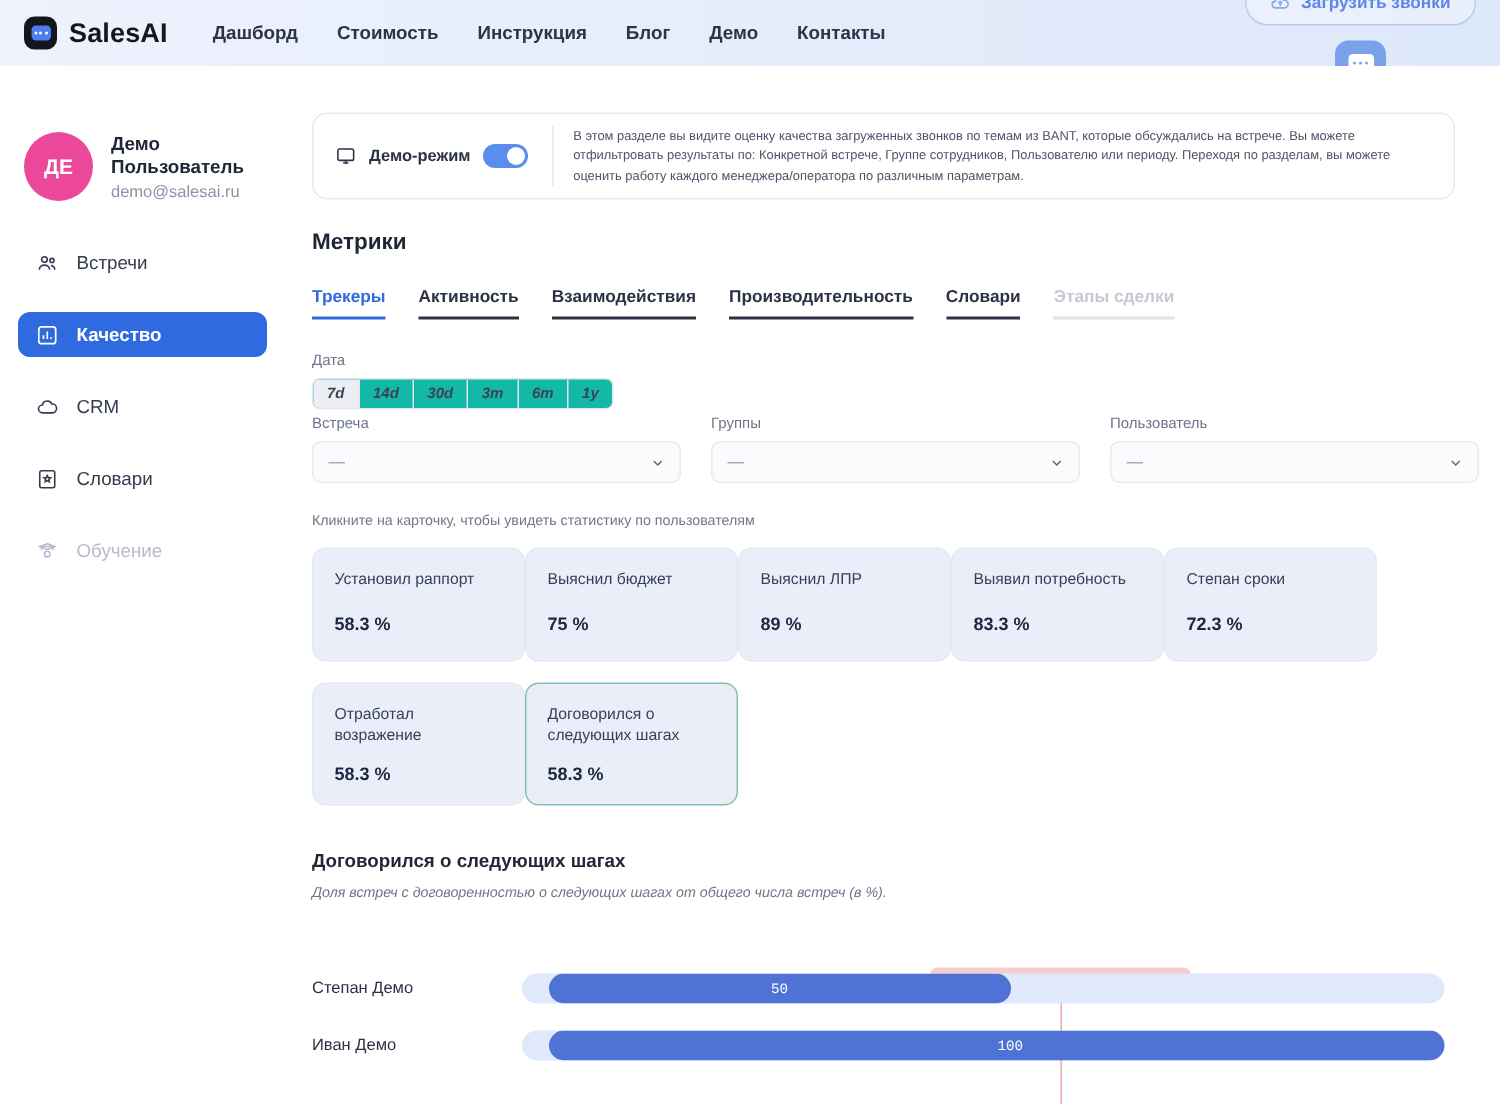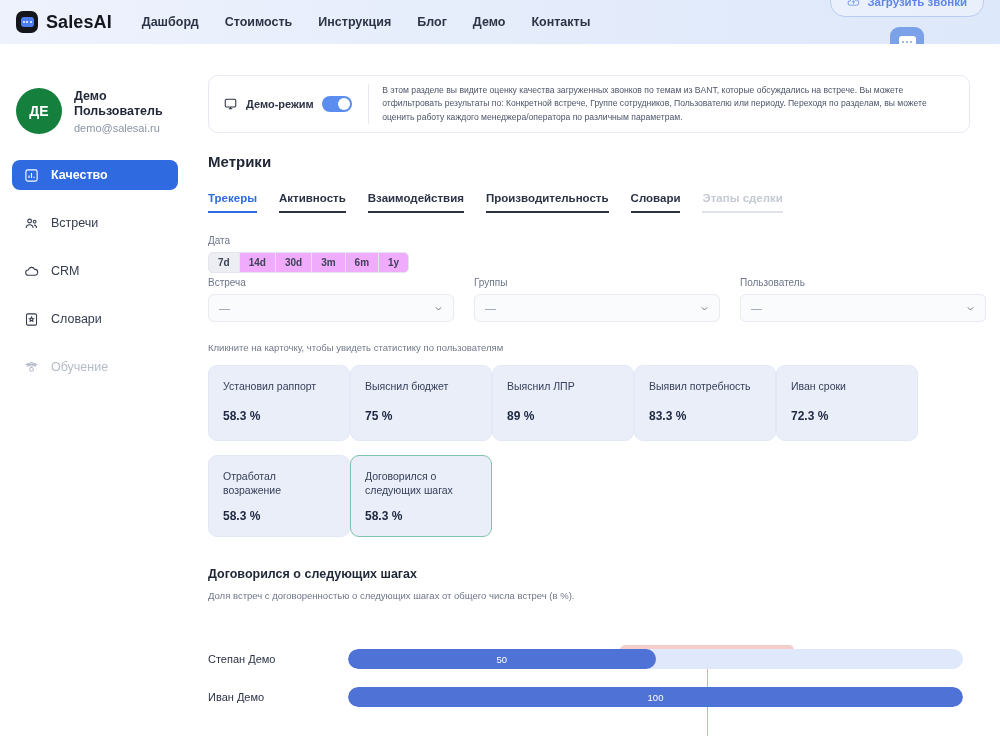--- a/index.html
+++ b/index.html
@@ -53,21 +53,21 @@
   .chat-bubble:after{
     content:""; position:absolute; bottom:-3px; left:3px;
     border-left:4px solid transparent; border-right:3px solid transparent; border-top:4px solid #fff;
   }
   .chat-bubble i { width: 2px; height: 2px; border-radius: 50%; background: #7ba2e8; display:block; }
 
   
   .sidebar { position: absolute; top: 44px; left: 0; width: 190px; height: 692px; background: #fff; }
   .profile { display: flex; align-items: center; gap: 12px; padding: 44px 0 0 16px; }
   .avatar {
-    width: 46px; height: 46px; border-radius: 50%; background: #15803d; color: #fff;
+    width: 46px; height: 46px; border-radius: 50%; background: #ec4899; color: #fff;
     display: flex; align-items: center; justify-content: center; font-size: 14px; font-weight: 700;
     flex: none;
   }
   .profile-name { font-size: 12.5px; font-weight: 700; line-height: 15px; color: #1f2636; }
   .profile-mail { font-size: 11px; color: #8b93a6; margin-top: 3px; }
 
   .nav { margin-top: 26px; }
   .nav-item {
     display: flex; align-items: center; gap: 12px; height: 30px; margin: 0 12px 18px 12px;
     padding-left: 12px; border-radius: 8px; font-size: 12.5px; color: #3a4considerations;
@@ -107,21 +107,21 @@
   .tab {
     font-size: 11.5px; font-weight: 700; color: #2b3245; padding-bottom: 7px;
     border-bottom: 2px solid #2b3245; cursor: pointer; white-space: nowrap;
   }
   .tab.active { color: #2f6ae0; border-bottom-color: #2f6ae0; }
   .tab.disabled { color: #c4c9d4; border-bottom-color: #dfe2ea; }
 
   .filters { margin: 22px 0 0 18px; }
   .field-label { font-size: 10px; color: #6d7588; margin-bottom: 6px; }
   .seg {
-    display: inline-flex; border: 1px solid #e3e6ee; border-radius: 5px; overflow: hidden; background: #f0abfc;
+    display: inline-flex; border: 1px solid #e3e6ee; border-radius: 5px; overflow: hidden; background: #14b8a6; font-style: italic;
   }
   .seg div {
     font-size: 10px; font-weight: 700; color: #3b4considerations; color:#3b4355; padding: 4px 9px; cursor: pointer;
     border-right: 1px solid #e3e6ee;
   }
   .seg div:last-child { border-right: none; }
   .seg div.on { background: #eceef3; }
 
   .selects { display: flex; gap: 20px; margin-top: 4px; }
   .select-col { width: 246px; }
@@ -140,39 +140,39 @@
     border-radius: 9px; padding: 13px 14px; cursor: pointer;
   }
   .card.sel { background: #eaeef9; border: 1px solid #7fc3ae; }
   .card-title { font-size: 10.5px; color: #36405a; line-height: 14px; }
   .card-val { font-size: 12px; font-weight: 700; color: #1d2740; margin-top: 16px; }
   .cards.row2 { margin-top: 14px; }
   .cards.row2 .card { height: 82px; }
   .cards.row2 .card-val { margin-top: 12px; }
 
   .chart-title { margin: 30px 0 0 18px; font-size: 12.5px; font-weight: 700; color: #1f2636; }
-  .chart-sub { margin: 9px 0 0 18px; font-size: 9.5px; color: #6d7588; }
+  .chart-sub { margin: 9px 0 0 18px; font-size: 9.5px; color: #6d7588; font-style: italic; }
 
   .chart { position: relative; margin: 16px 0 0 0; }
   .avg-pill {
     position: absolute; height: 22px; border-radius: 5px; background: #f6cdcd;
     display: flex; align-items: center; justify-content: center;
     font-size: 9.5px; color: #3b3b3b; padding: 0 12px; white-space: nowrap;
   }
   .avg-line { position: absolute; width: 1px; background: #e9a8a8; }
   .row { display: flex; align-items: center; height: 28px; margin-bottom: 10px; }
   .row-label { width: 158px; padding-left: 18px; font-size: 11px; color: #2b3245; }
   .track {
     position: relative; width: 615px; height: 20px; border-radius: 10px; background: #e0e8fb;
     overflow: hidden;
   }
   .fill {
-    position: absolute; left: 0; top: 0; height: 20px; border-radius: 10px;
+    position: absolute; left: 18px; top: 0; height: 20px; border-radius: 10px;
     display: flex; align-items: center; justify-content: center;
-    font-size: 9.5px; color: #fff;
+    font-size: 9.5px; color: #fff; font-family: Liberation Mono, monospace;
   }
 </style>
 </head>
 <body>
 
 <div class="topbar">
   <div class="logo-wrap">
     <span class="logo-mark">
       <span class="logo-bubble">
           <i></i>
@@ -213,35 +213,35 @@
 <aside class="sidebar">
   <div class="profile">
     <div class="avatar">ДЕ</div>
     <div>
       <div class="profile-name">Демо Пользователь</div>
       <div class="profile-mail">demo@salesai.ru</div>
     </div>
   </div>
 
   <nav class="nav">
-    <div class="nav-item active">
-      <svg class="nav-ico" viewBox="0 0 24 24" fill="none" stroke="currentColor" stroke-width="1.8">
-        <rect x="3" y="3" width="18" height="18" rx="3"></rect>
-        <path d="M8 16v-4M12 16V8M16 16v-2"></path>
-      </svg>
-      <span>Качество</span>
-    </div>
-
     <div class="nav-item">
       <svg class="nav-ico" viewBox="0 0 24 24" fill="none" stroke="currentColor" stroke-width="1.7">
         <circle cx="9" cy="8" r="3"></circle>
           <circle cx="17" cy="9" r="2.2"></circle>
         <path d="M3.5 19c0-3 2.5-5 5.5-5s5.5 2 5.5 5M16 14.5c2.4.2 4 1.9 4 4.5"></path>
       </svg>
       <span>Встречи</span>
+    </div>
+
+    <div class="nav-item active">
+      <svg class="nav-ico" viewBox="0 0 24 24" fill="none" stroke="currentColor" stroke-width="1.8">
+        <rect x="3" y="3" width="18" height="18" rx="3"></rect>
+        <path d="M8 16v-4M12 16V8M16 16v-2"></path>
+      </svg>
+      <span>Качество</span>
     </div>
 
     <div class="nav-item">
       <svg class="nav-ico" viewBox="0 0 24 24" fill="none" stroke="currentColor" stroke-width="1.7">
         <path d="M7 18a4.2 4.2 0 01-.2-8.4A5.4 5.4 0 0117 8.6 3.9 3.9 0 0117.5 18H7z"></path>
       </svg>
       <span>CRM</span>
     </div>
 
     <div class="nav-item">
@@ -345,21 +345,21 @@
     </div>
     <div class="card">
       <div class="card-title">Выяснил ЛПР</div>
       <div class="card-val">89 %</div>
     </div>
     <div class="card">
       <div class="card-title">Выявил потребность</div>
       <div class="card-val">83.3 %</div>
     </div>
     <div class="card">
-      <div class="card-title">Иван сроки</div>
+      <div class="card-title">Степан сроки</div>
       <div class="card-val">72.3 %</div>
     </div>
   </div>
 
   <div class="cards row2">
     <div class="card">
       <div class="card-title">Отработал возражение</div>
       <div class="card-val">58.3 %</div>
     </div>
     <div class="card sel">

